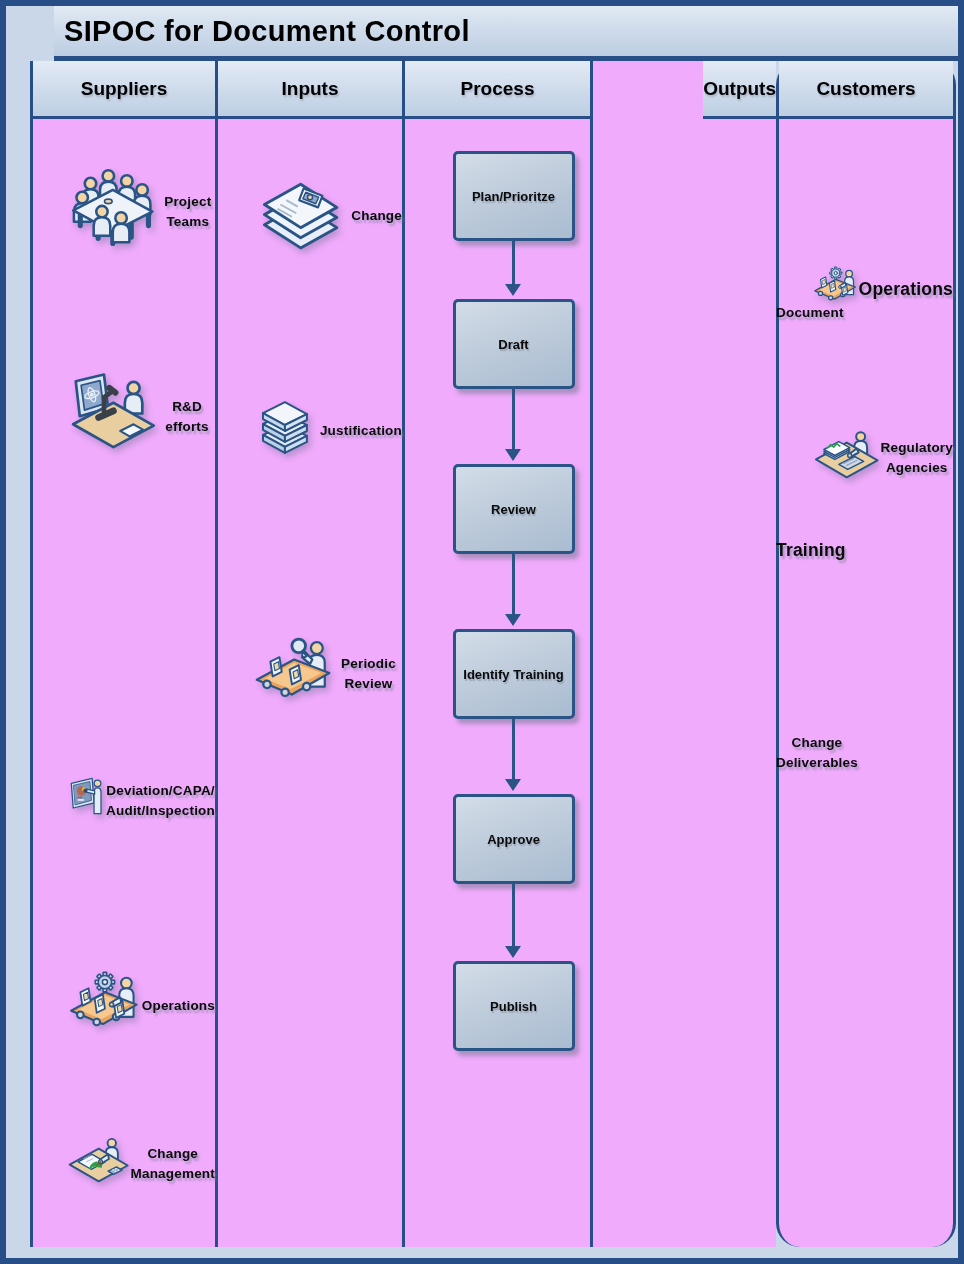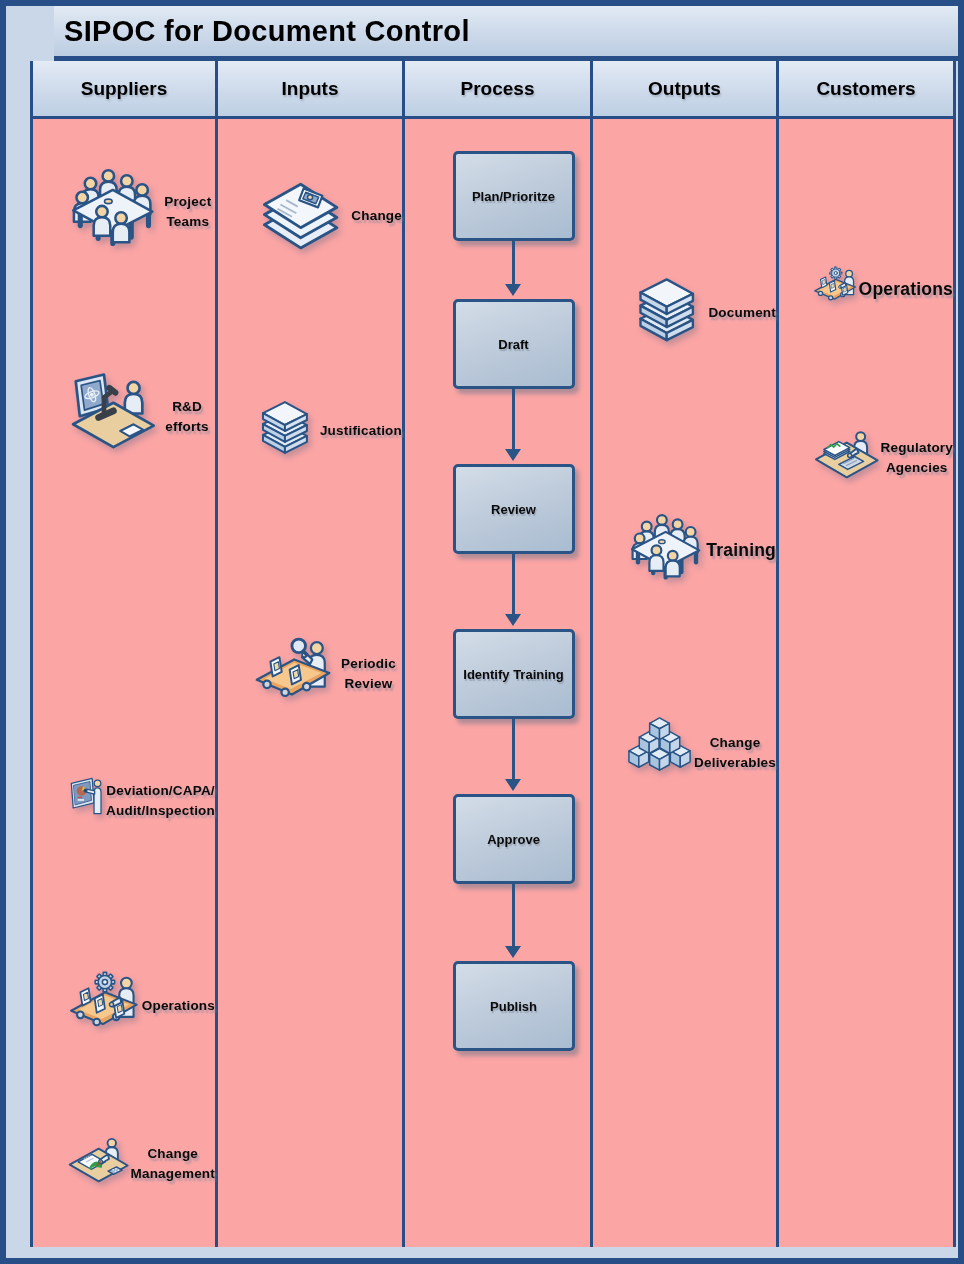--- a/index.html
+++ b/index.html
@@ -10,26 +10,26 @@
   }
   .title-bar{
     height:50px;display:flex;align-items:center;padding-left:10px;
     background:linear-gradient(180deg,#e2eaf4 0%,#ccd9ea 55%,#bccde2 100%);
     border-bottom:5px solid #274e87;
     font-size:29px;font-weight:bold;color:#000;letter-spacing:.3px;margin-left:48px;
   }
   .board{display:flex;height:1186px;}
   .left-strip{width:24px;flex:0 0 auto;}
   .column{
-    box-sizing:border-box;background:#fca5a5;border-left:3px solid #274e87;
+    box-sizing:border-box;background:#f0abfc;border-left:3px solid #274e87;
     display:flex;flex-direction:column;
   }
-  .column:last-child{border-right:3px solid #274e87;}
+  .column:last-child{border-right:3px solid #274e87;border-radius:24px;}
   .col-suppliers{width:185px;} .col-inputs{width:187px;} .col-process{width:188px;}
-  .col-outputs{width:186px;} .col-customers{flex:1;margin-right:2px;}
+  .col-outputs{width:186px;align-items:flex-end;} .col-customers{flex:1;margin-right:2px;}
   .col-header{
     height:55px;flex:0 0 auto;display:flex;align-items:center;justify-content:center;
     background:linear-gradient(180deg,#e3ebf5 0%,#ccd9ea 60%,#bdcfe3 100%);
     border-bottom:3px solid #274e87;
     font-size:19px;font-weight:bold;color:#000;
     text-shadow:1px 2px 2px rgba(120,130,150,.45);
   }
   .col-body{position:relative;flex:1;margin-left:32px;}
   .fig{
     position:absolute;left:0;right:0;margin:0;

